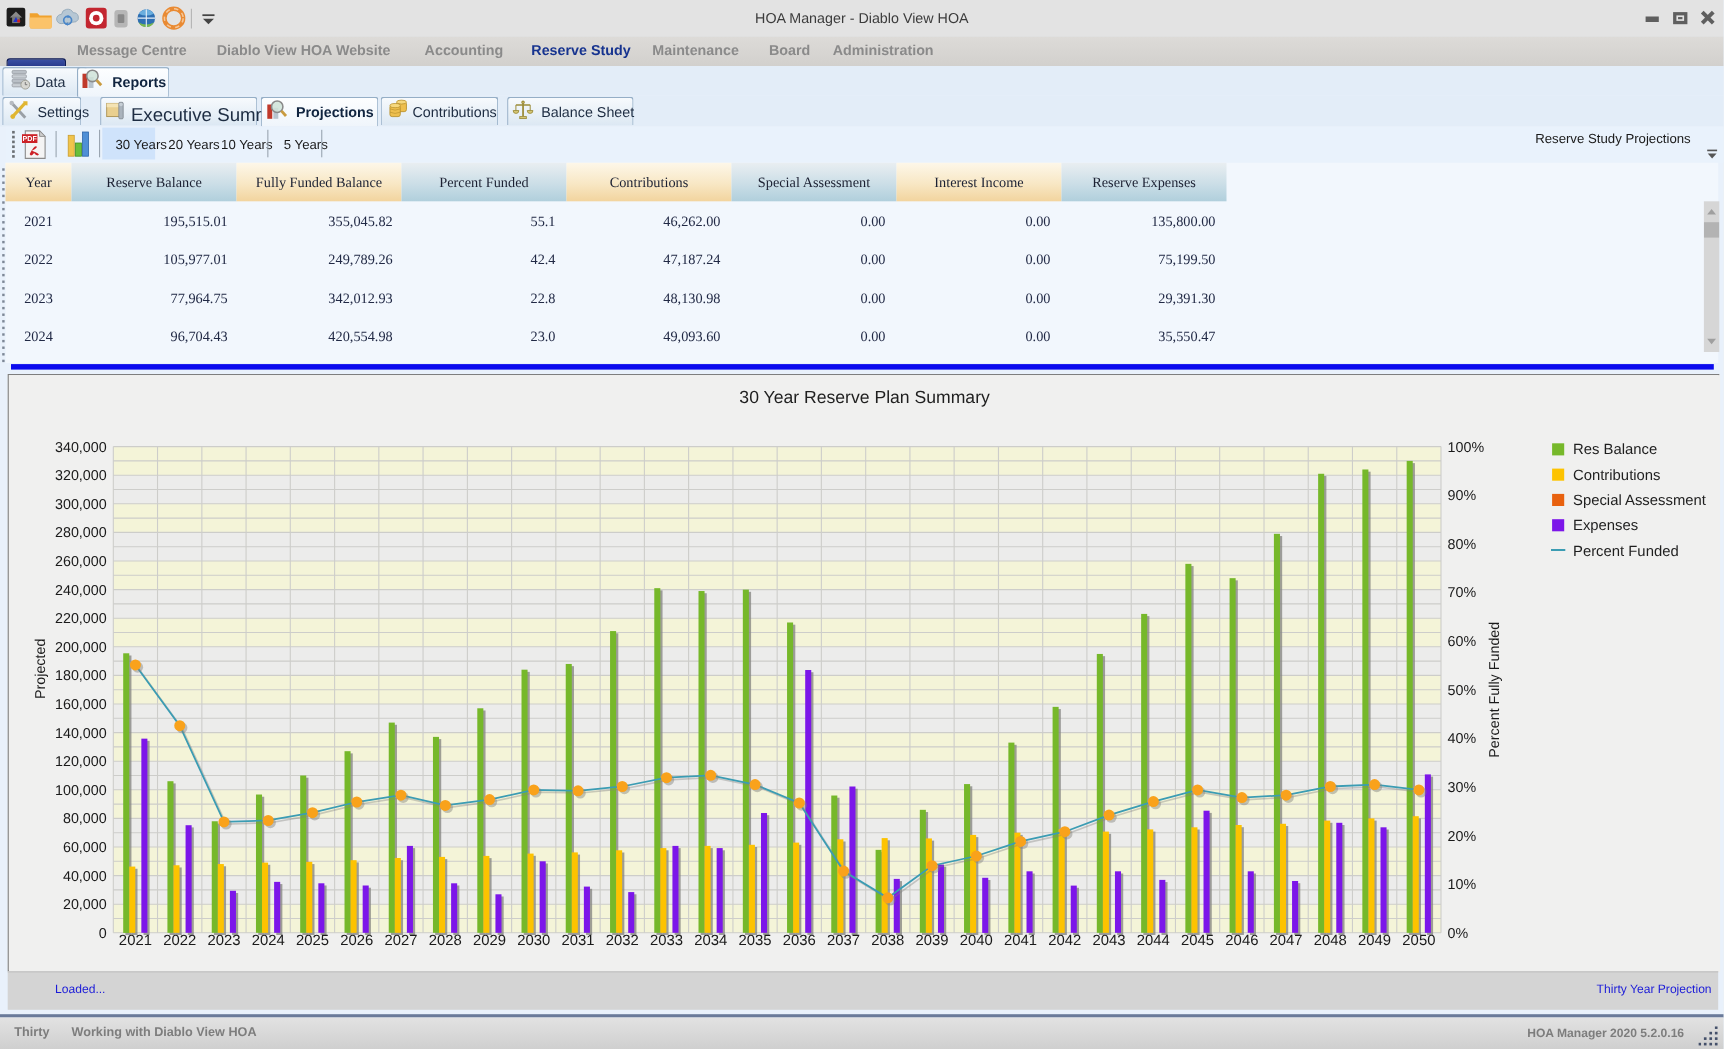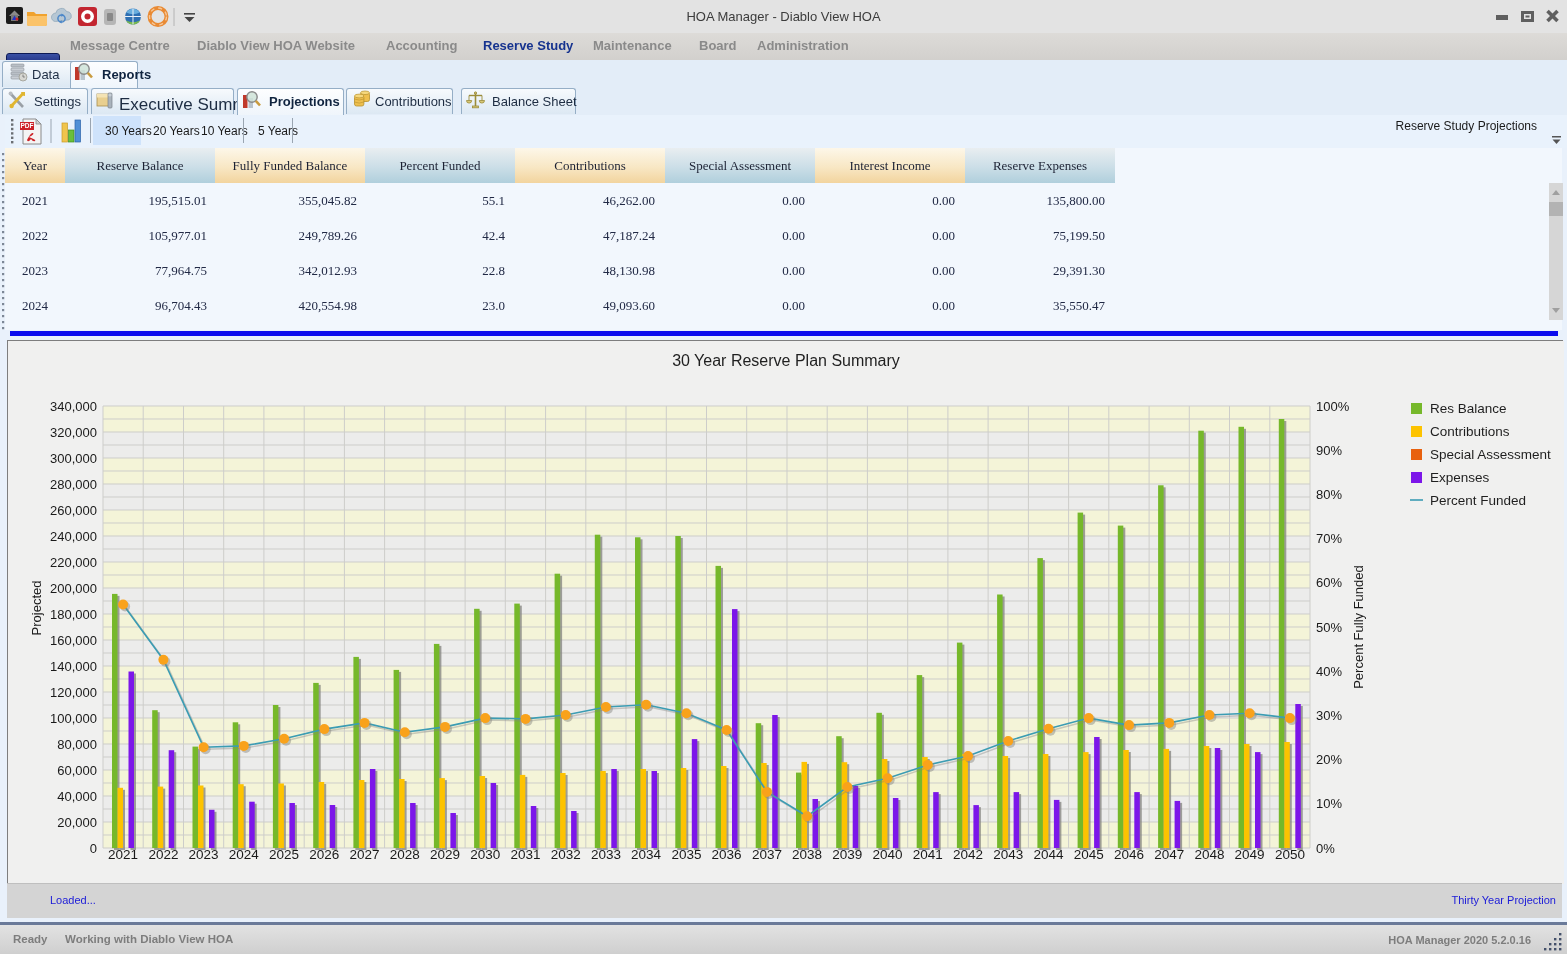--- a/index.html
+++ b/index.html
@@ -98,25 +98,25 @@
 <div class="mitem" style="left:483px;color:#16338f">Reserve Study</div>
 <div class="mitem" style="left:593px">Maintenance</div>
 <div class="mitem" style="left:699px">Board</div>
 <div class="mitem" style="left:757px">Administration</div>
 <div class="abs" id="tabs1"></div>
 <div class="abs" id="tabs2"></div>
 
 <div class="tab" style="top:61px;left:2px;width:77px">
     <span style="left:29px">Data</span>
   </div>
-<div class="tab sel" style="top:61px;left:70px;width:68px;height:27px">
+<div class="tab sel" style="top:61px;left:70px;width:84px;height:27px">
     <span style="left:31px">Reports</span>
   </div>
 
-<div class="tab t2" style="top:88px;left:2px;width:86px">
+<div class="tab t2" style="top:88px;left:2px;width:72px">
     <span style="left:31px">Settings</span>
   </div>
 <div class="tab t2" style="top:88px;left:91px;width:143px">
     <span style="left:27px;font-size:17px;top:6px">Executive Summary</span>
   </div>
 <div class="tab t2 sel" style="top:88px;left:237px;width:107px;height:27px">
     <span style="left:31px">Projections</span>
   </div>
 <div class="tab t2" style="top:88px;left:346px;width:107px">
     <span style="left:28px">Contributions</span>
@@ -717,21 +717,21 @@
 <line x1="1402" y1="159" x2="1415" y2="159" stroke="#3b9cb3" stroke-width="1.6"></line>
 <text x="1422" y="164" font-size="13.5" fill="#1f1f1f">Percent Funded</text>
 </svg>
 </div>
 <div class="abs" id="loadedbar">
   <div id="loaded">Loaded...</div>
   <div id="thirty">Thirty Year Projection</div>
 </div>
 <div class="abs" id="gapline"></div>
 <div class="abs" id="statusbar"></div>
-<div class="stxt" style="left:13px;top:933px;">Ready</div>
+<div class="stxt" style="left:13px;top:933px;">Thirty</div>
 <div class="stxt" style="left:65px;top:933px">Working with Diablo View HOA</div>
 <div class="stxt" style="right:36px;top:934px;font-size:11px">HOA Manager 2020 5.2.0.16</div>
 <svg class="abs" style="left:1544px;top:933px" width="22" height="21">
   <g fill="#44506a">
     <rect x="15" y="0" width="2.4" height="2.4"></rect>
     <rect x="10" y="5" width="2.4" height="2.4"></rect>
       <rect x="15" y="5" width="2.4" height="2.4"></rect>
     <rect x="5" y="10" width="2.4" height="2.4"></rect>
       <rect x="10" y="10" width="2.4" height="2.4"></rect>
       <rect x="15" y="10" width="2.4" height="2.4"></rect>

